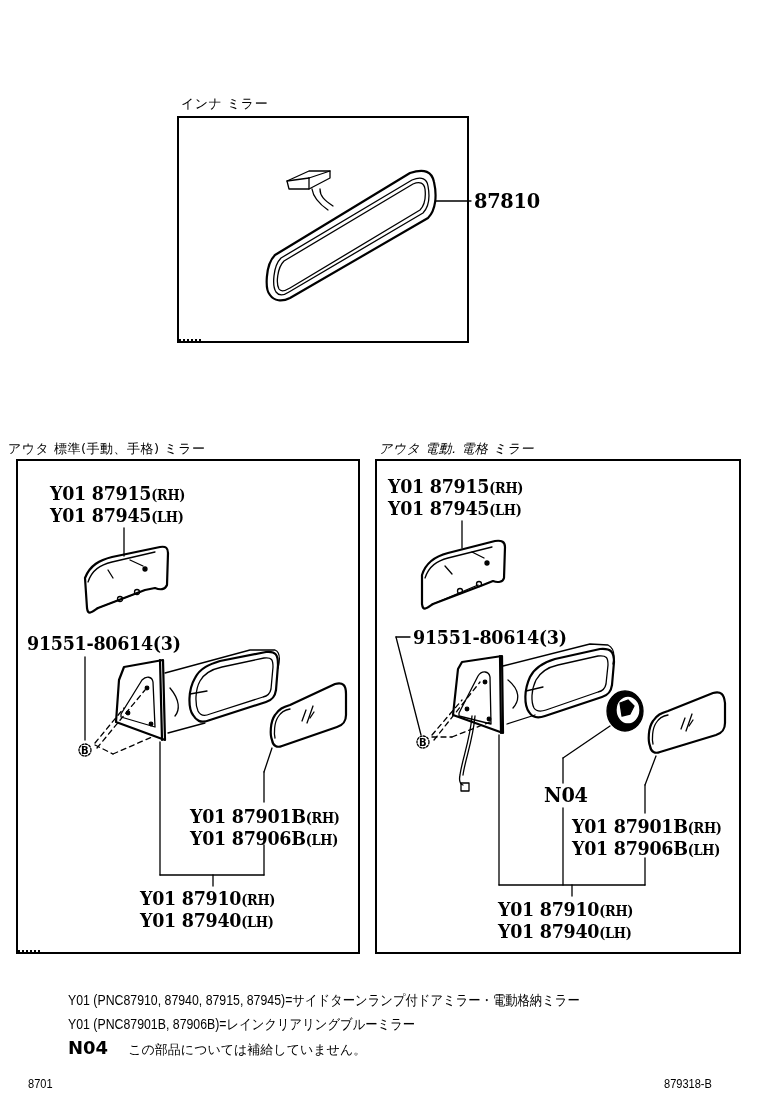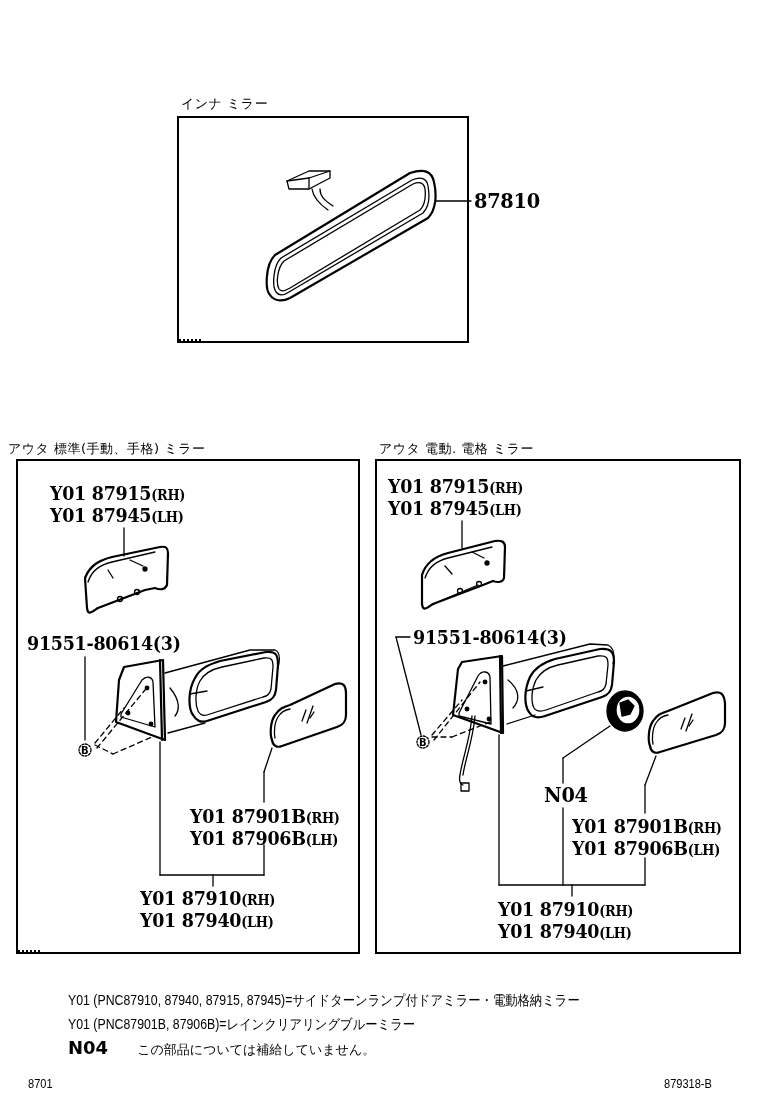--- a/index.html
+++ b/index.html
@@ -123,21 +123,21 @@
 
   <line x1="272" y1="748" x2="264" y2="772"></line>
   <line x1="264" y1="772" x2="264" y2="802"></line>
 
   <line x1="160" y1="742" x2="160" y2="875"></line>
   <line x1="264" y1="845" x2="264" y2="875"></line>
   <line x1="160" y1="875" x2="264" y2="875"></line>
   <line x1="213" y1="875" x2="213" y2="886"></line>
 </svg>
 
-<div class="abs section-title" style="left:379px; top:440px;">アウタ 電動. 電格 ミラー</div>
+<div class="abs section-title" style="left:379px; top:440px;font-style:italic;">アウタ 電動. 電格 ミラー</div>
 <div class="box" style="left:375px; top:459px; width:366px; height:495px;"></div>
 
 <div class="pn" style="left:388px; top:475px;">
   <span>Y01 87915</span><span class="side">(RH)</span>
 </div>
 <div class="pn" style="left:388px; top:497px;">
   <span>Y01 87945</span><span class="side">(LH)</span>
 </div>
 <div class="pn" style="left:413px; top:626px;">91551-80614(3)</div>
 <div class="pn pn-big" style="left:544px; top:784px;">N04</div>
@@ -218,17 +218,17 @@
   <line x1="563" y1="808" x2="563" y2="885"></line>
   <line x1="645" y1="858" x2="645" y2="885"></line>
   <line x1="499" y1="885" x2="645" y2="885"></line>
   <line x1="572" y1="885" x2="572" y2="896"></line>
 </svg>
 
 <div class="note" style="left:68px; top:992px;">Y01 (PNC87910, 87940, 87915, 87945)=サイドターンランプ付ドアミラー・電動格納ミラー</div>
 <div class="note" style="left:68px; top:1016px;">Y01 (PNC87901B, 87906B)=レインクリアリングブルーミラー</div>
 <div class="abs" style="left:68px; top:1037px; white-space:nowrap;">
   <span class="note-n04">N04</span>
-  <span style="font-family:'DejaVu Sans',sans-serif; font-size:13px; margin-left:24px;">この部品については補給していません。</span>
+  <span style="font-family:'DejaVu Sans',sans-serif; font-size:13px; margin-left:15px;">この部品については補給していません。</span>
 </div>
 
 <div class="footer" style="left:28px; top:1076px;">8701</div>
 <div class="footer" style="left:664px; top:1076px;">879318-B</div>
 
 </body></html>

